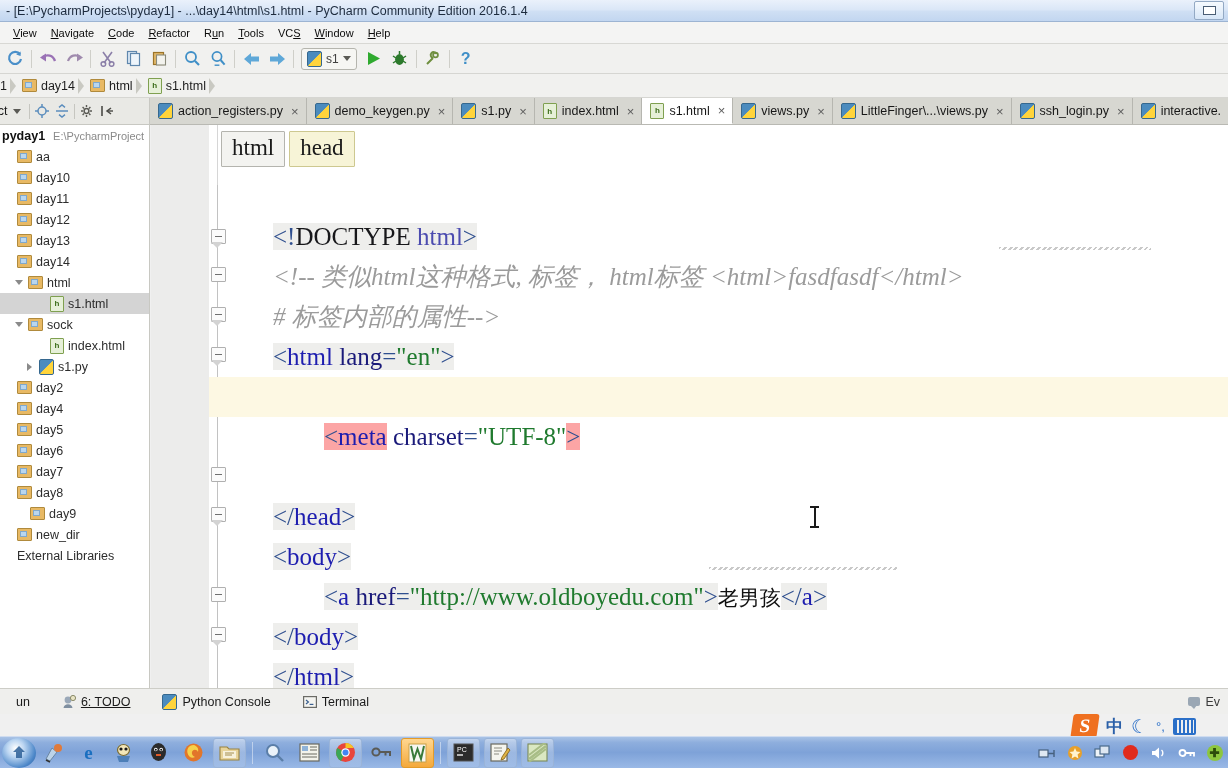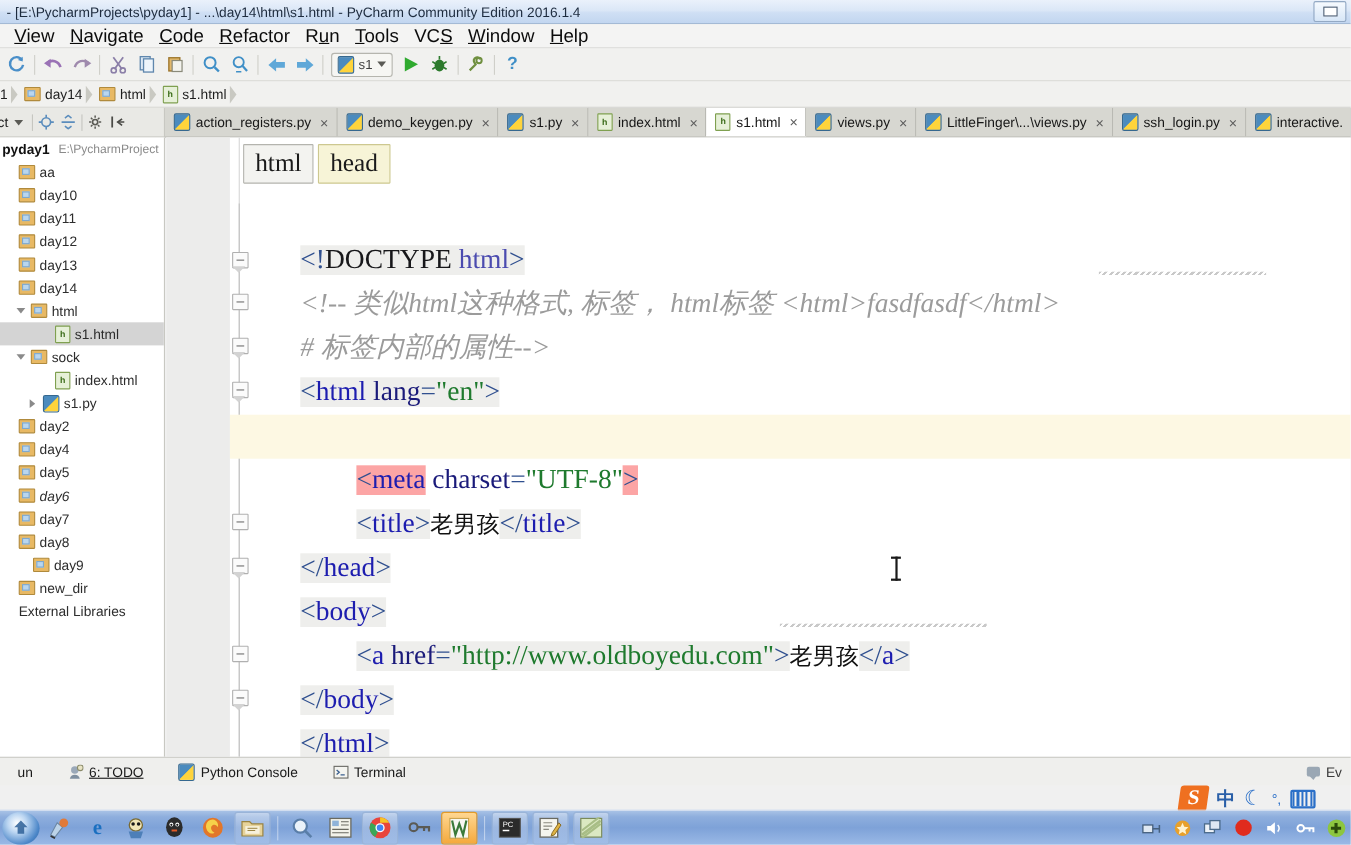--- a/index.html
+++ b/index.html
@@ -35,21 +35,21 @@
   .win-btn .bar{width:11px;height:7px;border:1px solid #4a5d74;background:#ffffff;}
 
   
   .menubar{
     position:absolute;left:0;top:22px;width:1228px;height:22px;
     background:#f4f4f3;border-bottom:1px solid #d8d8d4;
     display:flex;align-items:center;box-sizing:border-box;
     padding-left:6px;
   }
   .menu-item{
-    font-size:17px;color:#0b0b0b;padding:1px 7px;cursor:default;white-space:nowrap;
+    font-size:11px;color:#0b0b0b;padding:1px 7px;cursor:default;white-space:nowrap;
   }
   .menu-item .u{text-decoration:underline;}
 
   
   .toolbar{
     position:absolute;left:0;top:44px;width:1228px;height:30px;
     background:#f1f1ef;border-bottom:1px solid #d6d6d2;
     display:flex;align-items:center;box-sizing:border-box;padding-left:2px;
   }
   .tb-ico{
@@ -514,21 +514,21 @@
         <div class="tree-row" style="padding-left: 2px;">
           <span class="tw"></span>
           <span class="ico-folder"></span>
           <span>day4</span>
         </div>
         <div class="tree-row" style="padding-left: 2px;">
           <span class="tw"></span>
           <span class="ico-folder"></span>
           <span>day5</span>
         </div>
-        <div class="tree-row" style="padding-left: 2px; font-style: italic;">
+        <div class="tree-row" style="padding-left: 2px;">
           <span class="tw"></span>
           <span class="ico-folder"></span>
           <span>day6</span>
         </div>
         <div class="tree-row" style="padding-left: 2px;">
           <span class="tw"></span>
           <span class="ico-folder"></span>
           <span>day7</span>
         </div>
         <div class="tree-row" style="padding-left: 2px;">
@@ -672,23 +672,20 @@
         <span class="seg"><span class="tagbr">&lt;</span><span class="tagname">head</span><span class="tagbr">&gt;</span></span>
       </div>
 
       <div class="cl current" style="top:252px;left:0;width:1019px;">
         <span style="display:inline-block;width:65px;"></span><span><span class="hl-blue"><span class="tagbr">&lt;</span><span class="tagname">meta</span></span> <span class="attr">charset</span><span class="tagbr">=</span><span class="attrval">"UTF-8"</span><span class="hl-blue"><span class="tagbr">&gt;</span></span></span>
       </div>
       <div class="ibeam" style="left:601px;top:381px;">
           <i></i>
         </div>
 
-      <div class="cl" style="top:292px;left:0;">
-        <span style="display:inline-block;width:65px;"></span><span class="seg"><span class="tagbr">&lt;</span><span class="tagname">title</span><span class="tagbr">&gt;</span></span><span class="cjk">老男孩</span><span class="seg"><span class="tagbr">&lt;/</span><span class="tagname">title</span><span class="tagbr">&gt;</span></span>
-      </div>
 
       <div class="cl" style="top:332px;left:14px;">
         <span class="seg"><span class="tagbr">&lt;/</span><span class="tagname">head</span><span class="tagbr">&gt;</span></span>
       </div>
 
       <div class="cl" style="top:372px;left:14px;">
         <span class="seg"><span class="tagbr">&lt;</span><span class="tagname">body</span><span class="tagbr">&gt;</span></span>
       </div>
 
       <div class="cl" style="top:412px;left:0;">

